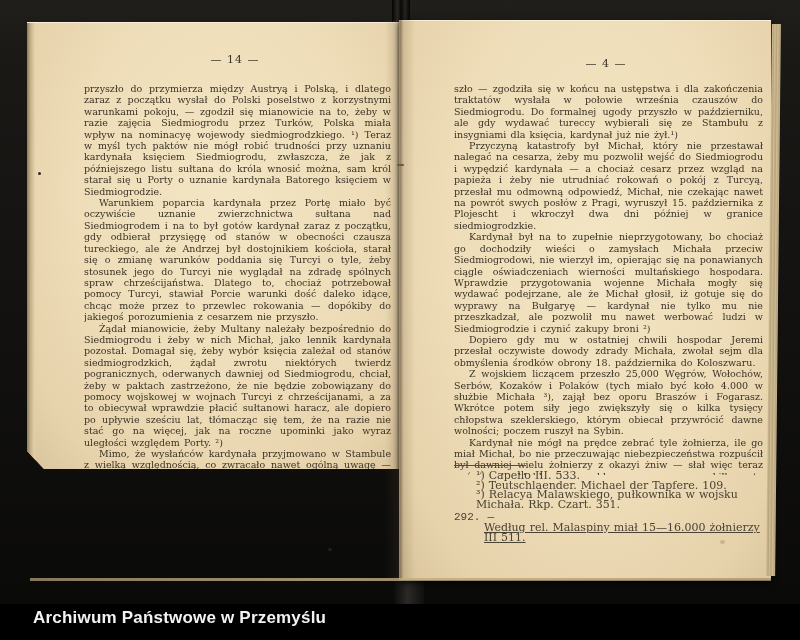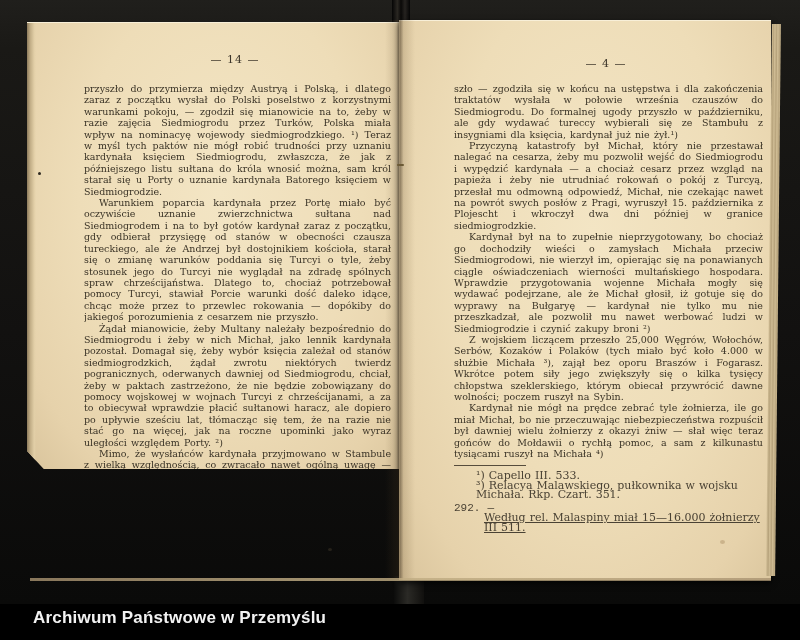--- a/index.html
+++ b/index.html
@@ -135,26 +135,28 @@
       <div class="fn">³) Capello do doży III. 530.</div>
     </div>
   </div>
 
   <div class="page page-right">
     <div class="page-number">— 4 —</div>
     <div class="main-text">
       <p class="continuation">szło — zgodziła się w końcu na ustępstwa i dla zakończenia traktatów wysłała w połowie września czauszów do Siedmiogrodu. Do formalnej ugody przyszło w październiku, ale gdy wydawać tureccy wybierali się ze Stambułu z insygniami dla księcia, kardynał już nie żył.¹)</p>
       <p>Przyczyną katastrofy był Michał, który nie przestawał nalegać na cesarza, żeby mu pozwolił wejść do Siedmiogrodu i wypędzić kardynała — a chociaż cesarz przez wzgląd na papieża i żeby nie utrudniać rokowań o pokój z Turcyą, przesłał mu odmowną odpowiedź, Michał, nie czekając nawet na powrót swych posłów z Pragi, wyruszył 15. października z Plojescht i wkroczył dwa dni później w granice siedmiogrodzkie.</p>
       <p>Kardynał był na to zupełnie nieprzygotowany, bo chociaż go dochodziły wieści o zamysłach Michała przeciw Siedmiogrodowi, nie wierzył im, opierając się na ponawianych ciągle oświadczeniach wierności multańskiego hospodara. Wprawdzie przygotowania wojenne Michała mogły się wydawać podejrzane, ale że Michał głosił, iż gotuje się do wyprawy na Bułgaryę — kardynał nie tylko mu nie przeszkadzał, ale pozwolił mu nawet werbować ludzi w Siedmiogrodzie i czynić zakupy broni ²)</p>
+      <p>Dopiero gdy mu w ostatniej chwili hospodar Jeremi przesłał oczywiste dowody zdrady Michała, zwołał sejm dla obmyślenia środków obrony 18. października do Koloszwaru.</p>
       <p>Z wojskiem liczącem przeszło 25,000 Węgrów, Wołochów, Serbów, Kozaków i Polaków (tych miało być koło 4.000 w służbie Michała ³), zajął bez oporu Braszów i Fogarasz. Wkrótce potem siły jego zwiększyły się o kilka tysięcy chłopstwa szeklerskiego, którym obiecał przywrócić dawne wolności; poczem ruszył na Sybin.</p>
       <p>Kardynał nie mógł na prędce zebrać tyle żołnierza, ile go miał Michał, bo nie przeczuwając niebezpieczeństwa rozpuścił był dawniej wielu żołnierzy z okazyi żniw — słał więc teraz gońców do Mołdawii o rychłą pomoc, a sam z kilkunastu tysiącami ruszył na Michała ⁴)</p>
     </div>
     <div class="footnotes">
       <hr class="fn-rule">
       <div class="fn">¹) Capello III. 533.</div>
+      <div class="fn">²) Teutschlaender. Michael der Tapfere. 109.</div>
       <div class="fn">³) Relacya Malawskiego, pułkownika w wojsku Michała. Rkp. Czart. 351.</div>
       <div class="fn fn-hang">292. —</div>
       <div class="fn fn-cont">Według rel. Malaspiny miał 15—16.000 żołnierzy III 511.</div>
     </div>
   </div>
 
   <div class="edge-stack-right"></div>
   <div class="gutter-shadow"></div>
   <div class="bottom-edge"></div>
 

